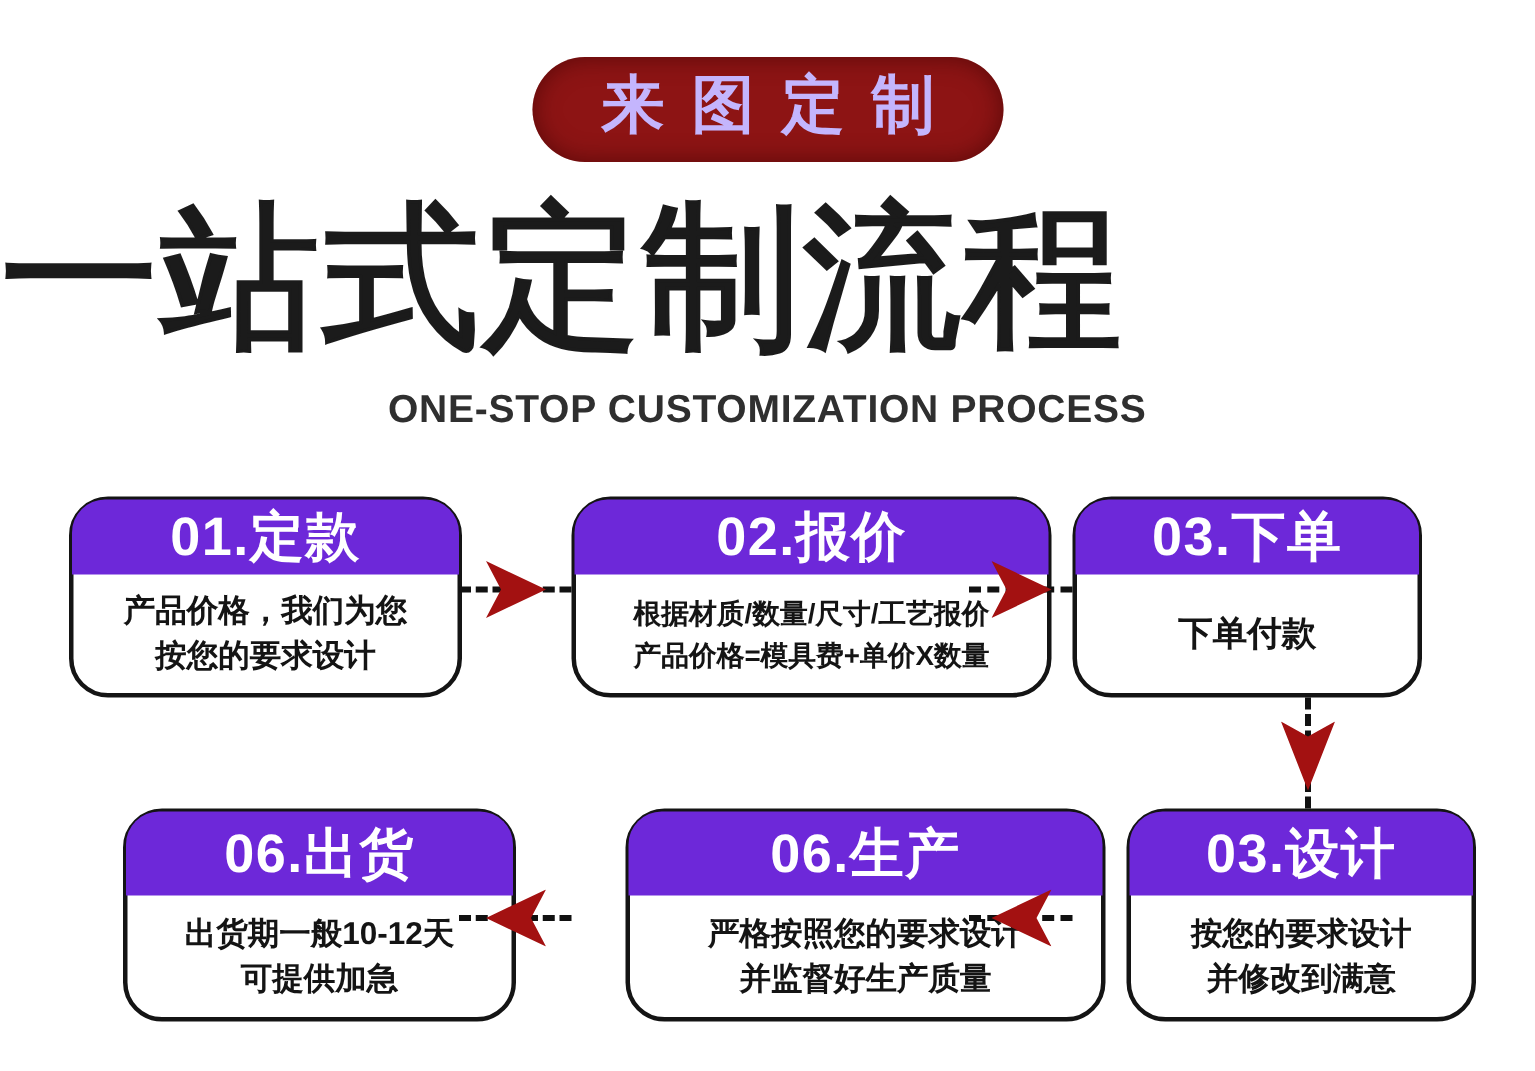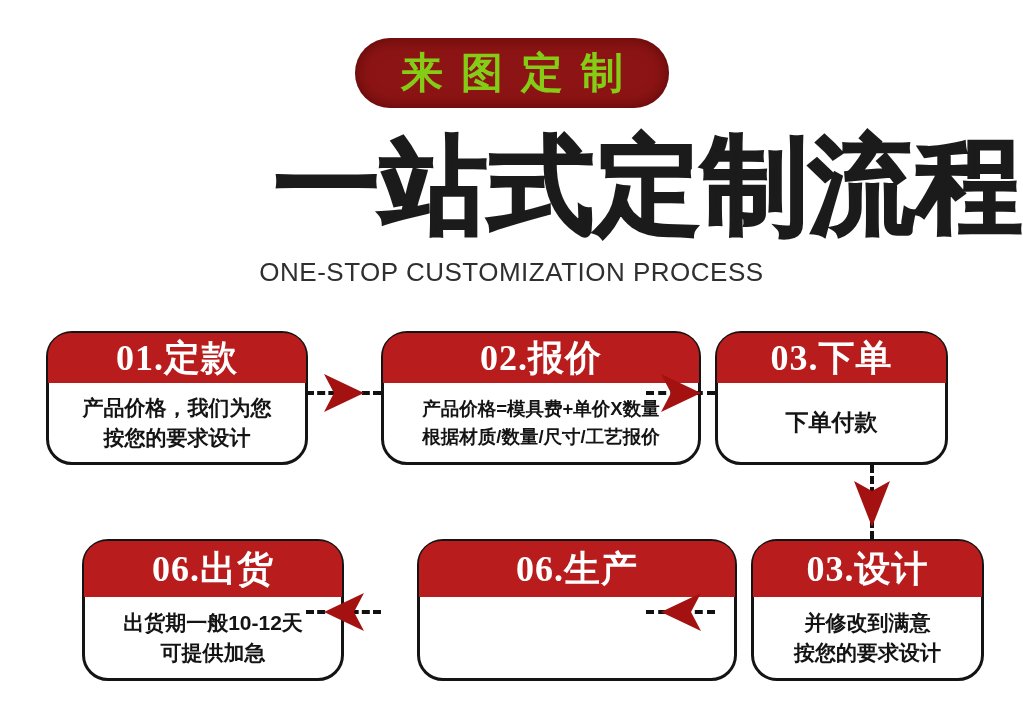--- a/index.html
+++ b/index.html
@@ -8,50 +8,50 @@
     font-family:"Liberation Sans","DejaVu Sans",sans-serif;
   }
   
   .badge{
     position:absolute;left:355px;top:38px;width:314px;height:70px;
     background:#8D1414;border-radius:36px;
     box-shadow:inset 0 0 16px rgba(55,0,0,.6);
     display:flex;align-items:center;justify-content:center;
   }
   .badge span{
-    font-family:Liberation Serif, serif;
-    font-weight:bold;color:#84cc16;font-size:42px;
+    font-family:Liberation Mono, monospace;
+    font-weight:bold;color:#c4b5fd;font-size:42px;
     letter-spacing:18px;text-indent:18px;line-height:1;
   }
   
   .title{
-    position:absolute;left:0;top:126px;width:1023px;text-align:right;
-    font-size:106px;line-height:1.12;font-weight:bold;color:#1b1b1b;
+    position:absolute;left:0;top:126px;width:1023px;text-align:left;
+    font-size:106px;line-height:1.12;font-weight:normal;color:#1b1b1b;
     -webkit-text-stroke:2.4px #1b1b1b;letter-spacing:1px;white-space:nowrap;
   }
   .subtitle{
     position:absolute;left:0;top:257px;width:1023px;text-align:center;
-    font-size:26px;font-weight:normal;color:#2f2f2f;letter-spacing:0.5px;
+    font-size:26px;font-weight:bold;color:#2f2f2f;letter-spacing:0.5px;
   }
   
   .box{
     position:absolute;border-radius:26px;background:#ffffff;
     border:3px solid #141414;box-sizing:border-box;
     display:flex;flex-direction:column;
   }
   .col1{left:46px;width:262px;}
   .col2{left:381px;width:320px;}
   .col3{left:715px;width:233px;}
   .row1{top:331px;height:134px;}
   .row2{top:539px;height:142px;margin-left:36px;}
   .box-header{
-    background:#b91c1c;color:#ffffff;border-radius:22px 22px 0 0;
+    background:#6d28d9;color:#ffffff;border-radius:22px 22px 0 0;
     margin:-1px -1px 0 -1px;
     display:flex;align-items:center;justify-content:center;
-    font-size:36px;font-weight:600;letter-spacing:1px;font-family:Liberation Serif, serif;
+    font-size:36px;font-weight:600;letter-spacing:1px;
   }
   .row1 .box-header{height:50px;}
   .row2 .box-header{height:56px;}
   .box-body{
     flex:1;display:flex;flex-direction:column;align-items:center;justify-content:center;
     font-weight:bold;color:#141414;font-size:21px;line-height:1.42;text-align:center;
     padding:2px 4px;
   }
   .box-body.small{font-size:18.5px;line-height:1.5;}
   .box-body.big{font-size:23px;}
@@ -77,49 +77,53 @@
   <div class="box-header">01.定款</div>
   <div class="box-body">
     <div>产品价格，我们为您</div>
     <div>按您的要求设计</div>
   </div>
 </div>
 
 <div class="box row1 col2">
   <div class="box-header">02.报价</div>
   <div class="box-body small">
+    <div>根据材质/数量/尺寸/工艺报价</div>
     <div>产品价格=模具费+单价X数量</div>
-    <div>根据材质/数量/尺寸/工艺报价</div>
   </div>
 </div>
 
 <div class="box row1 col3">
   <div class="box-header">03.下单</div>
   <div class="box-body big">
     <div>下单付款</div>
   </div>
 </div>
 
 <div class="box row2 col1">
   <div class="box-header">06.出货</div>
   <div class="box-body">
     <div>出货期一般10-12天</div>
     <div>可提供加急</div>
   </div>
 </div>
 
 <div class="box row2 col2">
   <div class="box-header">06.生产</div>
+  <div class="box-body">
+    <div>严格按照您的要求设计</div>
+    <div>并监督好生产质量</div>
+  </div>
 </div>
 
 <div class="box row2 col3">
   <div class="box-header">03.设计</div>
   <div class="box-body">
+    <div>按您的要求设计</div>
     <div>并修改到满意</div>
-    <div>按您的要求设计</div>
   </div>
 </div>
 
 <div class="harrow" style="left:306px;top:374px;width:75px;">
   <div class="dash"></div>
   <svg width="40" height="38" viewBox="0 0 40 38">
     <polygon points="0,0 10,19 0,38 40,19" fill="#A31111"></polygon>
   </svg>
 </div>
 

